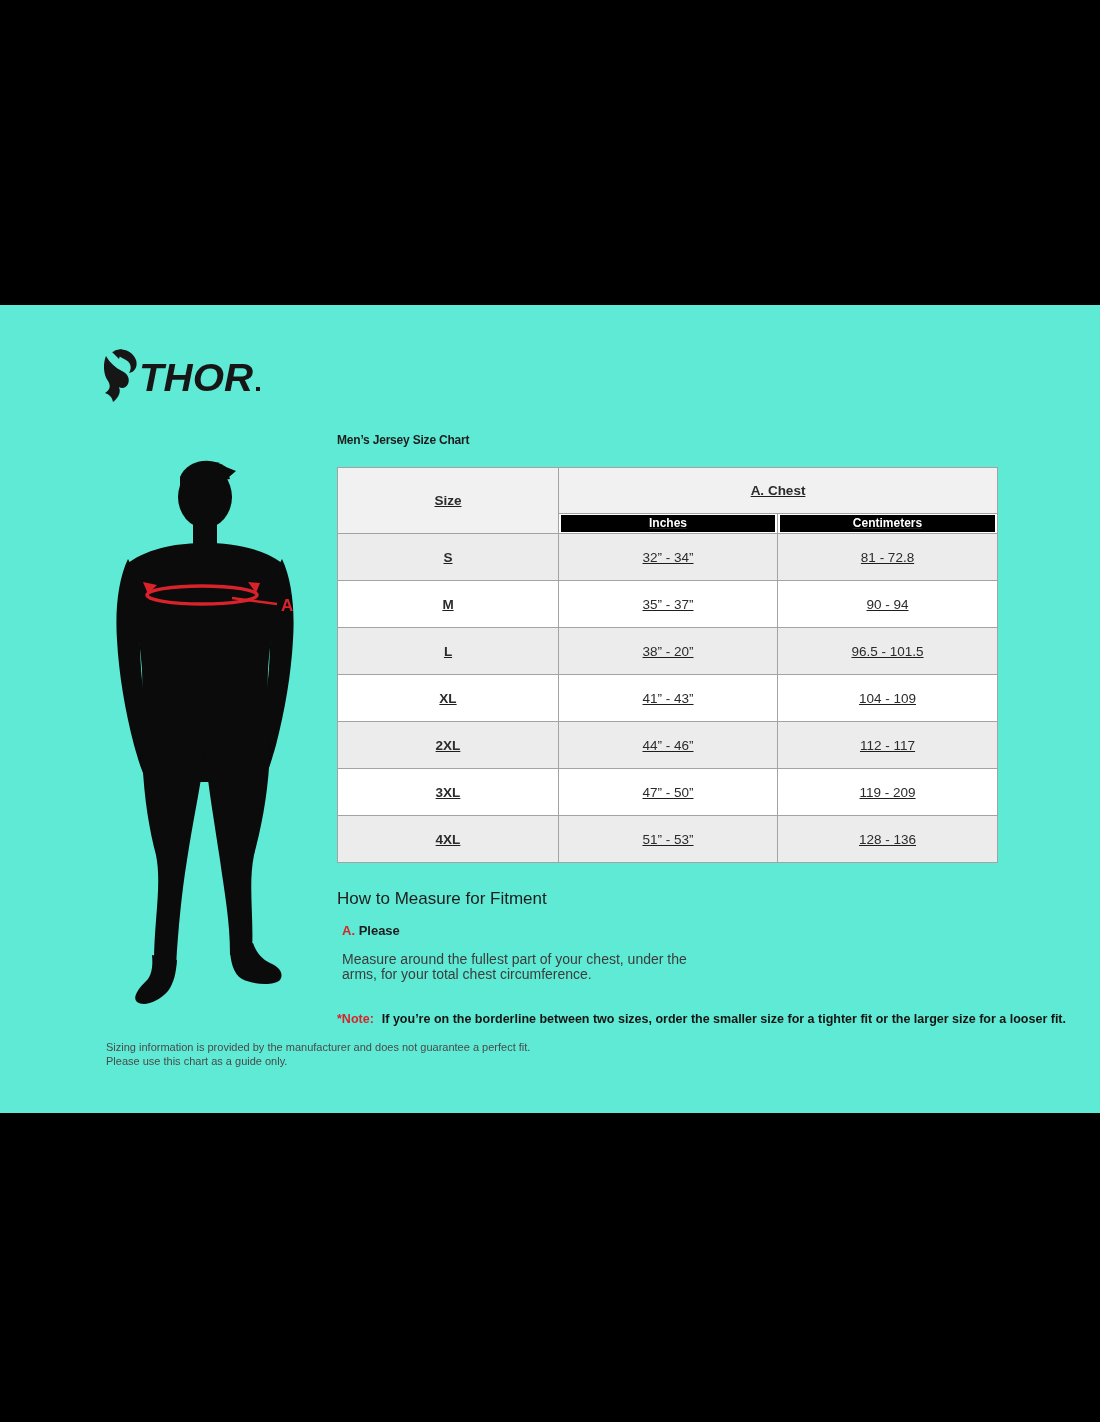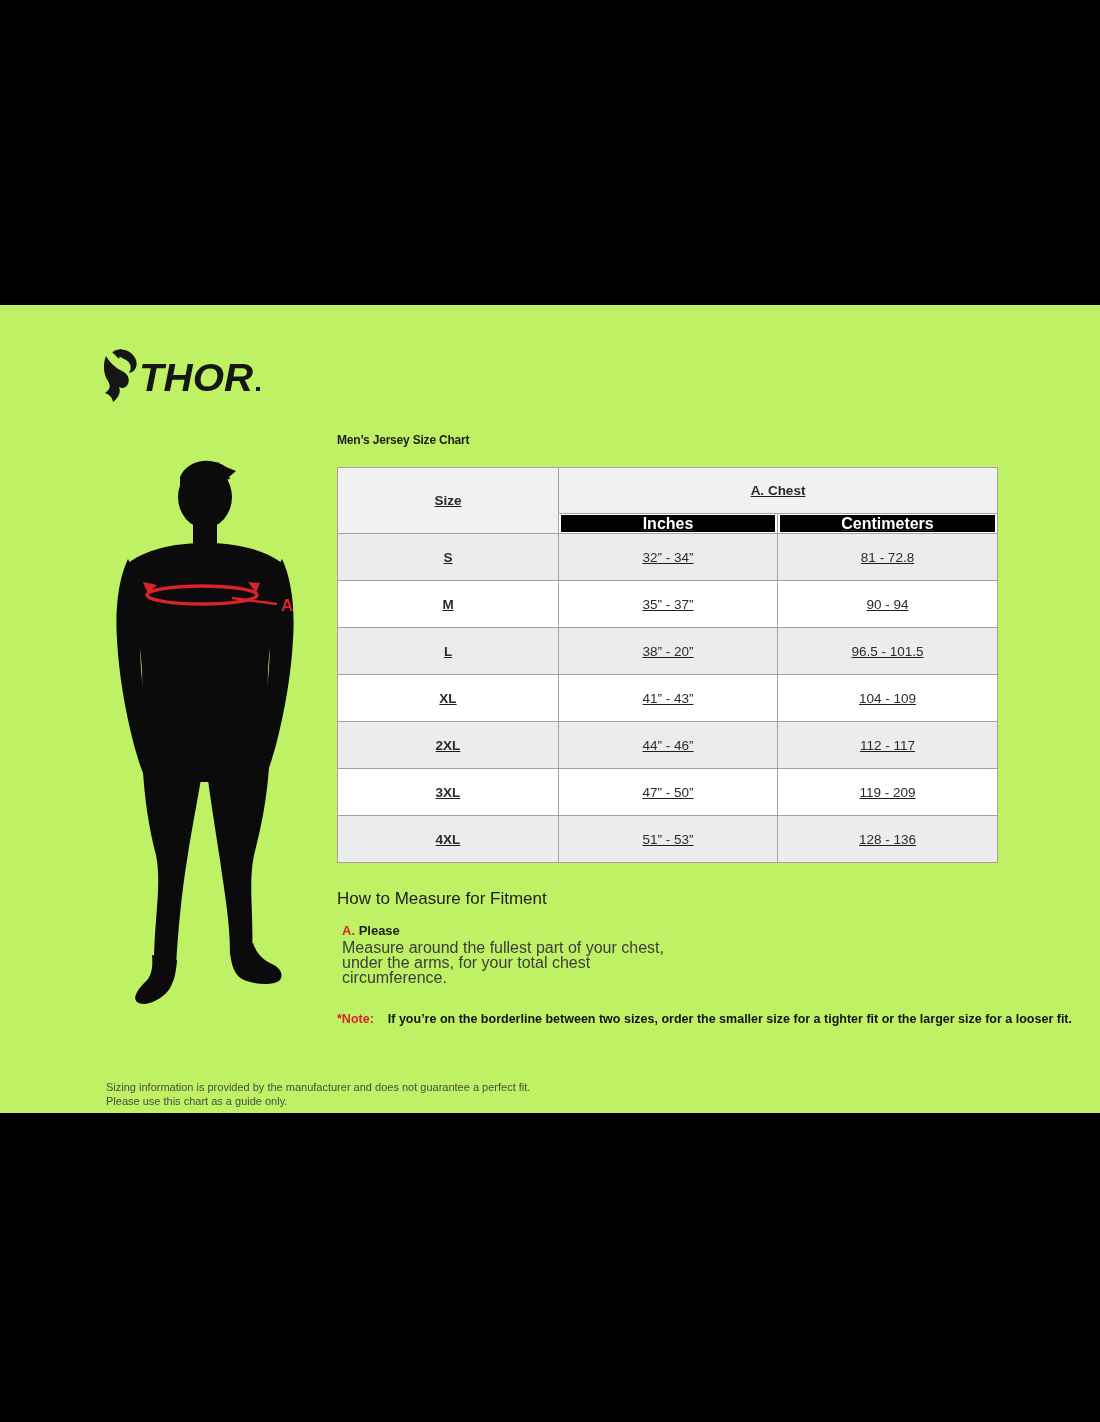--- a/index.html
+++ b/index.html
@@ -3,21 +3,21 @@
 <meta charset="utf-8">
 <style>
   * { margin: 0; padding: 0; box-sizing: border-box; }
   html, body { background: #ffffff; }
   body { font-family: "Liberation Sans", sans-serif; color: #1e1e1e; }
 
   .canvas {
     position: relative;
     width: 1100px;
     height: 1422px;
-    background: #bef264;
+    background: #5eead4;
     overflow: hidden;
   }
 
   .bar { position: absolute; left: 0; width: 1100px; background: #000000; }
   .bar-top { top: 0; height: 305px; }
   .bar-bottom { top: 1113px; height: 309px; }
 
   .logo-svg { position: absolute; left: 102px; top: 349px; width: 162px; height: 56px; }
 
   .chart-title {
@@ -37,50 +37,50 @@
     text-align: center; vertical-align: middle;
     font-size: 13.5px; color: #2b2b2b;
   }
   .size-chart col.c-size { width: 221px; }
   .size-chart col.c-in   { width: 219px; }
   .size-chart col.c-cm   { width: 220px; }
   .size-chart .head-cell { background: #f1f1f1; font-weight: bold; height: 46px; }
   .size-chart .unit-row th { height: 19px; padding: 0; background: #ffffff; border-top: none; }
   .unit-black {
     background: #000000; color: #ffffff;
-    font-size: 16px; font-weight: bold;
+    font-size: 12px; font-weight: bold;
     height: 17px; line-height: 17px; margin: 1px 2px;
   }
   .size-chart td { height: 47px; }
   .size-chart td.size-cell { font-weight: bold; }
   .size-chart tr.alt td { background: #ececec; }
   .size-chart tr.plain td { background: #ffffff; }
 
   .figure-svg { position: absolute; left: 110px; top: 455px; width: 205px; height: 556px; }
 
   .measure-heading {
     position: absolute; left: 337px; top: 889px;
     font-size: 17px; font-weight: normal; color: #1d1d1d;
   }
   .measure-item { position: absolute; left: 342px; top: 923px; width: 345px; }
   .measure-item .item-title { font-size: 13px; font-weight: bold; color: #1d1d1d; }
   .measure-item .item-letter { color: #d9232a; }
   .measure-item .item-desc {
-    margin-top: 2px; font-size: 16px; line-height: 15px; color: #3c3c3c;
+    margin-top: 14px; font-size: 14px; line-height: 15px; color: #3c3c3c;
   }
 
   .note-line {
     position: absolute; left: 337px; top: 1012px;
     font-size: 12.5px; font-weight: bold; color: #141414; white-space: nowrap;
   }
-  .note-prefix { color: #d9232a; padding-right: 14px; }
+  .note-prefix { color: #d9232a; padding-right: 8px; }
 
   .disclaimer {
     position: absolute; left: 106px; top: 1040px;
-    font-size: 11px; line-height: 14px; color: #4a4a4a; margin-top: 40px;
+    font-size: 11px; line-height: 14px; color: #4a4a4a;
   }
 </style>
 </head>
 <body>
 
 <div class="canvas">
 
   <div class="bar bar-top"></div>
   <div class="bar bar-bottom"></div>
 

